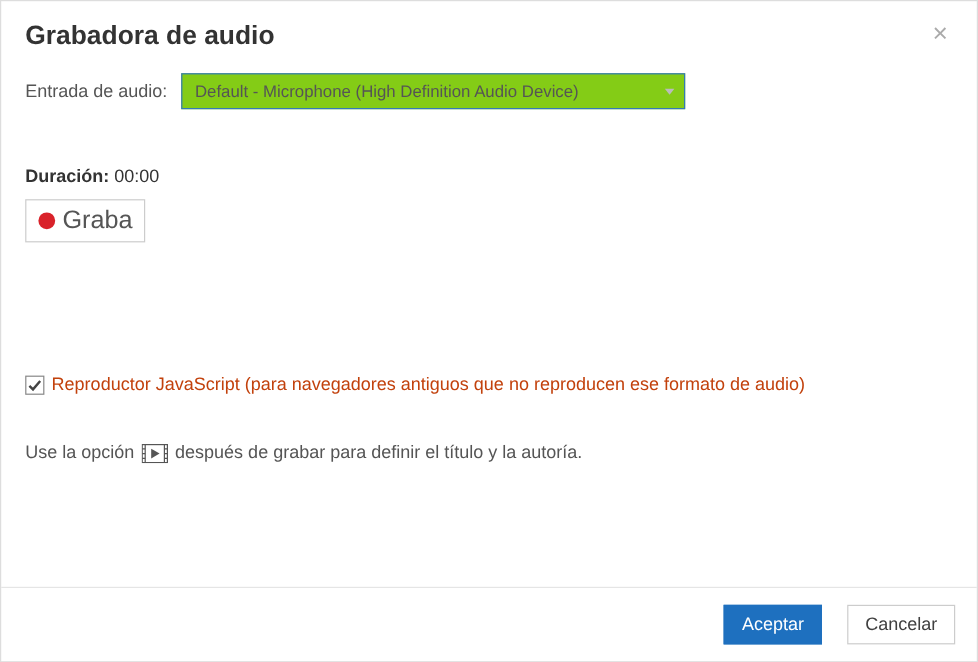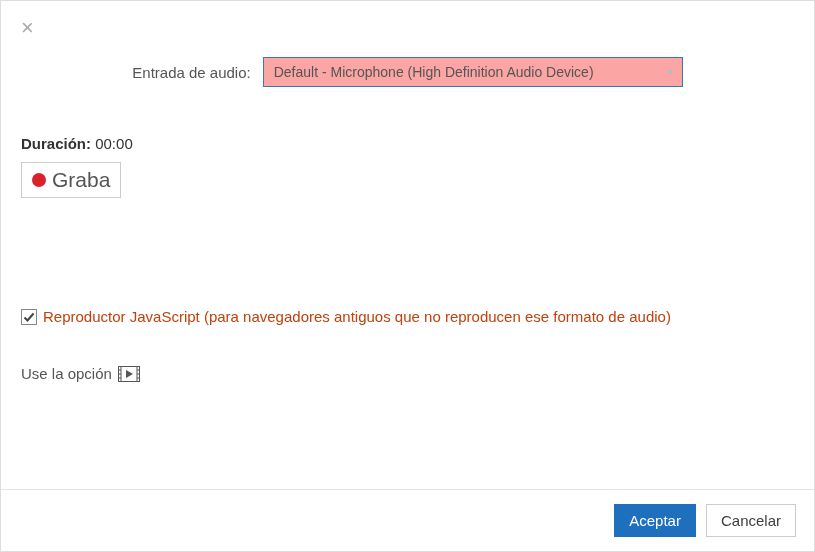--- a/index.html
+++ b/index.html
@@ -41,33 +41,32 @@
   }
   .modal-body {
     flex: 1 1 auto;
     padding: 0 20px;
     color: #555;
   }
   .row {
     display: flex;
     align-items: center;
     margin-bottom: 10px;
-    justify-content: center;
   }
   .label-input {
     font-size: 15px;
     color: #555;
     margin-right: 12px;
   }
   .select-wrap {
     border: 1px solid #337ab7;
     padding: 6px 24px 6px 10px;
     position: relative;
     min-width: 420px;
-    background: #fca5a5;
+    background: #84cc16;
     cursor: pointer;
     color: #555;
   }
   .select-caret {
     position: absolute;
     right: 8px;
     top: 50%;
     transform: translateY(-40%);
     width: 0; height: 0;
     border-left: 4px solid transparent;
@@ -128,21 +127,21 @@
     display: inline-flex;
     align-items: center;
     margin: 0 4px;
   }
   .media-options-icon svg { display: block; }
   .modal-footer {
     border-top: 1px solid #e5e5e5;
     padding: 14px 18px;
     display: flex;
     justify-content: flex-end;
-    gap: 10px;
+    gap: 21px;
   }
   .btn {
     padding: 7px 14px;
     font-size: 15px;
     border: 1px solid #ccc;
     background: #fff;
     color: #404040;
     cursor: pointer;
   }
   .btn-primary {
@@ -150,20 +149,21 @@
     border-color: #1e70bf;
     color: #fff;
   }
 </style>
 </head>
 <body>
 
 <div class="modal">
 
   <div class="modal-header">
+    <h1 class="modal-title">Grabadora de audio</h1>
     <span class="close-x">×</span>
   </div>
 
   <div class="modal-body">
 
     <div class="row">
       <span class="label-input">Entrada de audio:</span>
       <div class="select-wrap">
         <span>Default - Microphone (High Definition Audio Device)</span>
         <span class="select-caret"></span>
@@ -199,20 +199,21 @@
           <line x1="19" y1="0.5" x2="19" y2="15.5" stroke="#555"></line>
           <line x1="0.5" y1="4" x2="3" y2="4" stroke="#555"></line>
           <line x1="0.5" y1="8" x2="3" y2="8" stroke="#555"></line>
           <line x1="0.5" y1="12" x2="3" y2="12" stroke="#555"></line>
           <line x1="19" y1="4" x2="21.5" y2="4" stroke="#555"></line>
           <line x1="19" y1="8" x2="21.5" y2="8" stroke="#555"></line>
           <line x1="19" y1="12" x2="21.5" y2="12" stroke="#555"></line>
           <path d="M8 4 L8 12 L15 8 Z" fill="#555"></path>
         </svg>
       </span>
+      <span>después de grabar para definir el título y la autoría.</span>
     </div>
 
   </div>
 
   <div class="modal-footer">
     <button class="btn btn-primary">Aceptar</button>
     <button class="btn">Cancelar</button>
   </div>
 
 </div>

